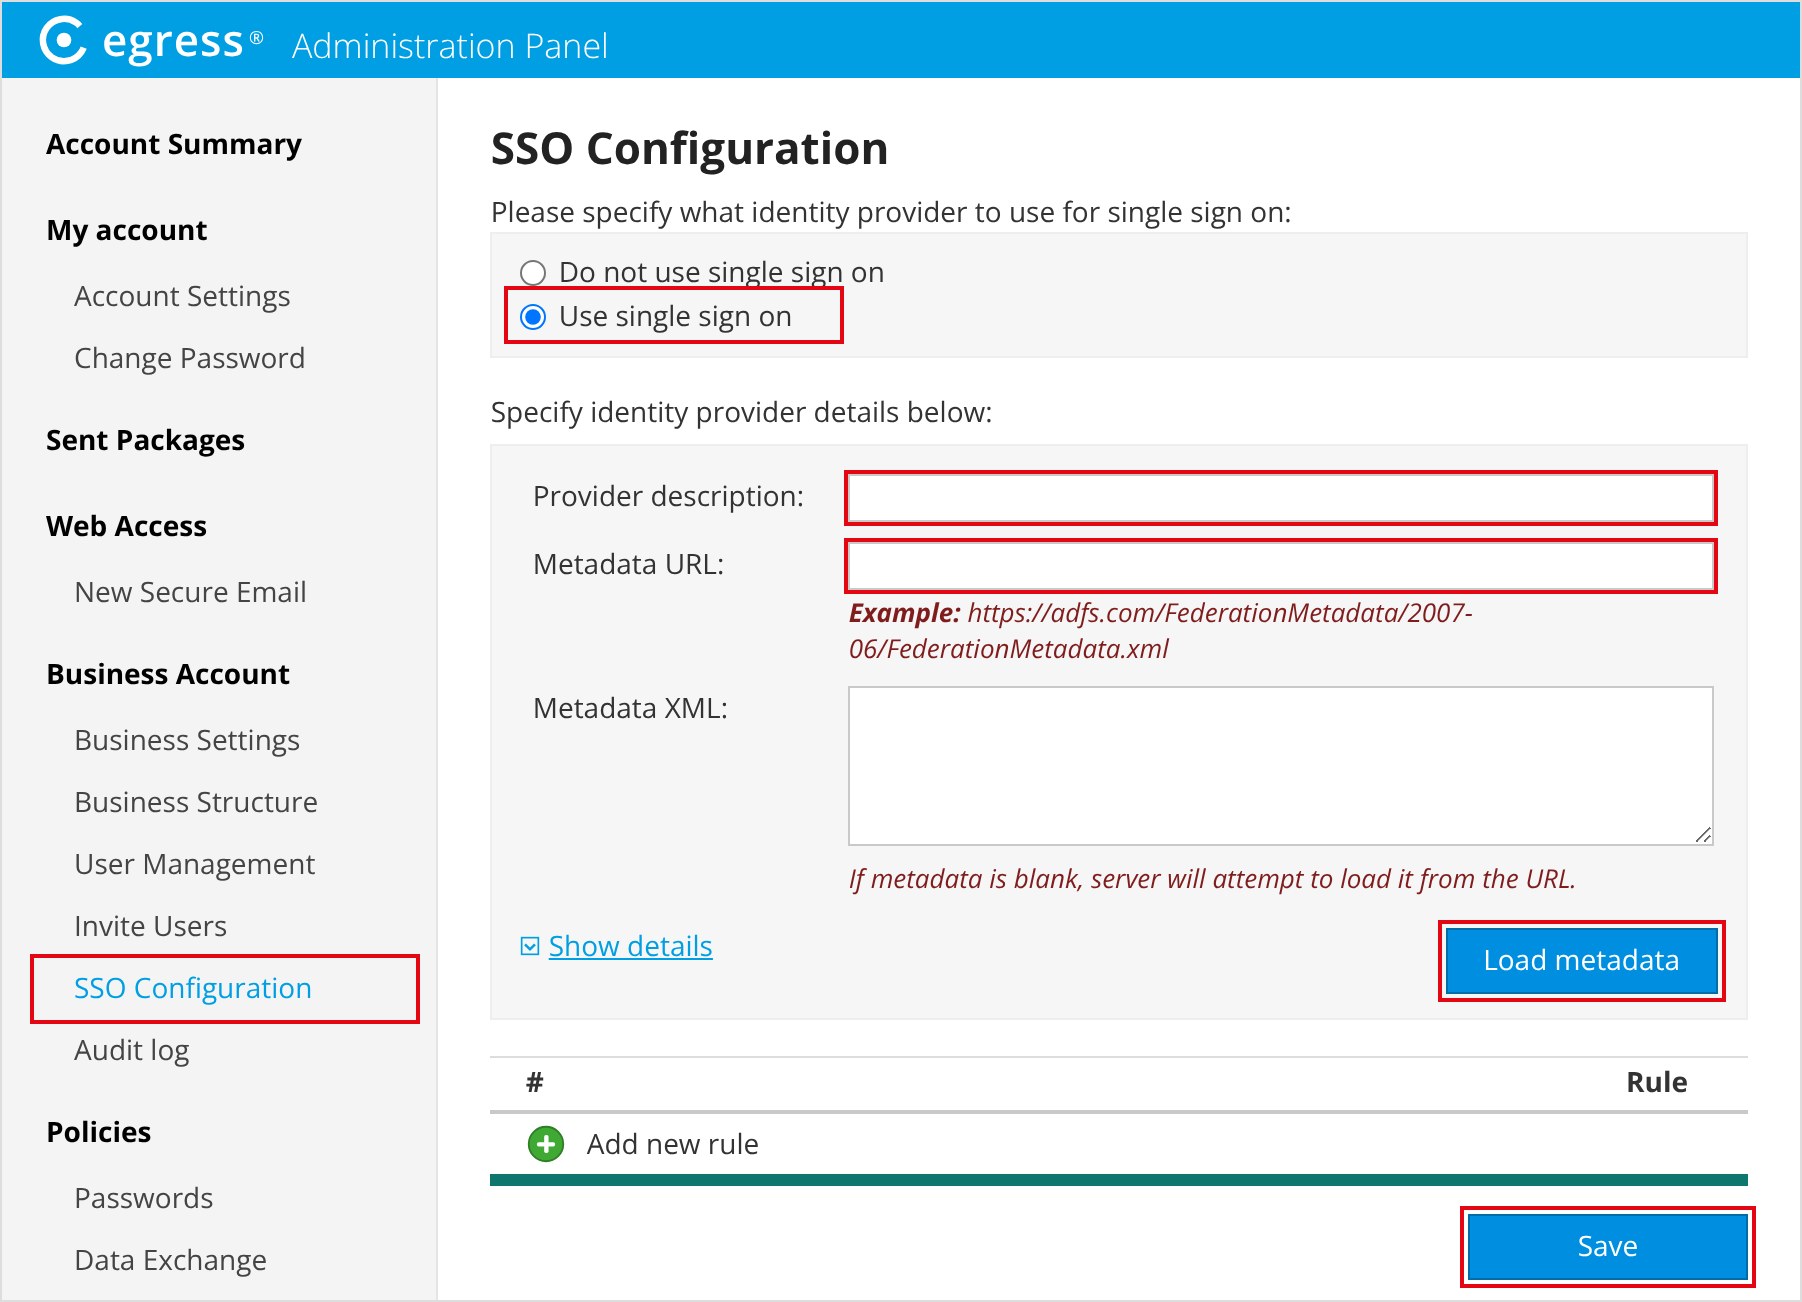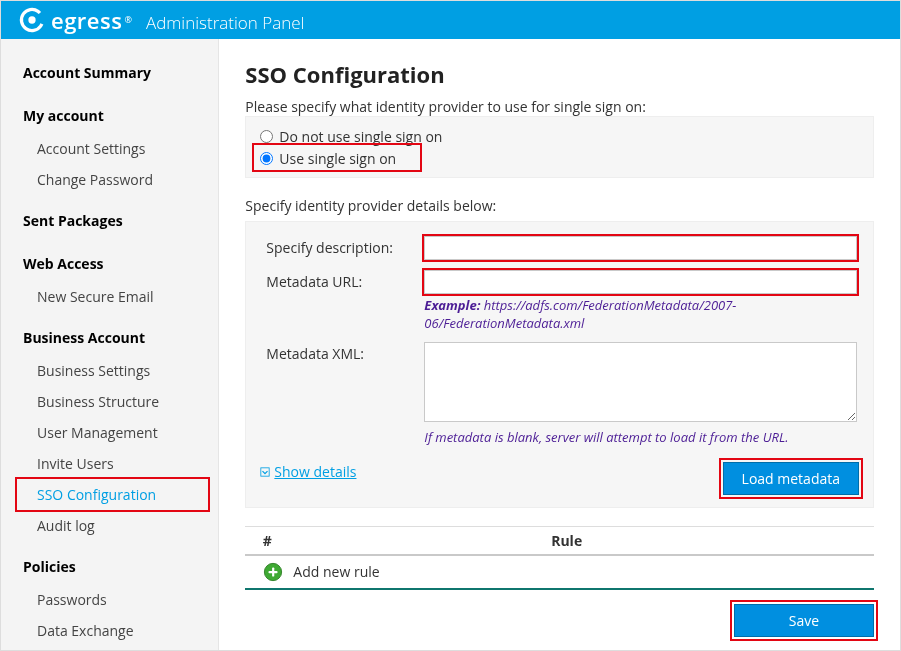--- a/index.html
+++ b/index.html
@@ -28,33 +28,33 @@
   .panel { background: #f6f6f6; border: 1px solid #eee; padding: 8px 14px; margin-bottom: 18px; }
   .radio-row { display: flex; align-items: center; gap: 6px; height: 22px; }
   .radio-row input[type=radio]{margin:0;}
   .radio-row label { cursor: pointer; }
   .sub-instr { margin: 6px 0 6px 0; }
   .details-table { width: 100%; }
   .details-table td.label { width: 160px; vertical-align: top; padding: 6px 4px; }
   .details-table td.field { padding: 4px 0; }
   .tx-input { width: 100%; height: 24px; border: 1px solid #c9c9c9; padding: 2px 6px; font: inherit; }
   .tx-area { width: 100%; height: 80px; border: 1px solid #c9c9c9; padding: 4px 6px; font: inherit; resize: both; }
-  .hint { font-style: italic; color: #4c1d95; font-size: 13px; margin-top: 2px; display:block;}
+  .hint { font-style: italic; color: #7f1d1d; font-size: 13px; margin-top: 2px; display:block;}
   .hl-field { position: relative; display:block;}
   .hl-field .hl-box { left: -2px; right: -2px; top: -2px; bottom: -2px; }
   .show-details-row { display: flex; justify-content: space-between; align-items: flex-start; padding: 10px 0 4px; }
   .show-details { color: #009fe3; text-decoration: underline; cursor: pointer; display: inline-flex; gap:4px; align-items:center;}
   .chev { display:inline-block; width:10px; height:10px; }
   .btn { background: #008fe0; color: #fff; border: 1px solid #006da9; padding: 6px 18px; font: inherit; cursor: pointer; min-width:120px; text-align:center;}
   .hl-btn { position: relative; display:inline-block;}
   .rules-block { margin-top: 6px; }
   .rule-table { width: 100%; border-collapse: collapse; background:#fff;}
-  .rule-table th { font-weight: 700; text-align: center; height: 28px; border-bottom: 2px solid #c9c9c9; border-top:1px solid #ddd; font-size:14px;}
+  .rule-table th { font-weight: 700; text-align: right; height: 28px; border-bottom: 2px solid #c9c9c9; border-top:1px solid #ddd; font-size:14px;}
   .rule-table th:first-child{ width:44px; text-align:center;}
-  .rule-table td { height: 34px; border-bottom: 2px solid #0f766e; }
+  .rule-table td { height: 34px; border-bottom: 6px solid #0f766e; }
   .add-rule { display: flex; align-items: center; gap: 10px; padding-left:18px; cursor:pointer;}
   .add-icon { width: 20px; height: 20px; }
   .save-row { display:flex; justify-content:flex-end; margin-top:14px;}
 </style>
 </head>
 <body>
 
 <div class="header">
   <div class="logo">
     <svg class="logo-mark" viewBox="0 0 32 32">
@@ -118,21 +118,21 @@
         <span class="hl-box" style="left:-8px; right:-2px; top:-4px; bottom:-3px;"></span>
       </span>
     </div>
 
     <div class="sub-instr">Specify identity provider details below:</div>
 
     <div class="panel">
       <table class="details-table">
         <tbody>
             <tr>
-          <td class="label">Specify description:</td>
+          <td class="label">Provider description:</td>
           <td class="field">
             <span class="hl-field">
               <input class="tx-input" type="text" value="" style="">
               <span class="hl-box"></span>
             </span>
           </td>
         </tr>
         <tr>
           <td class="label">Metadata URL:</td>
           <td class="field">

